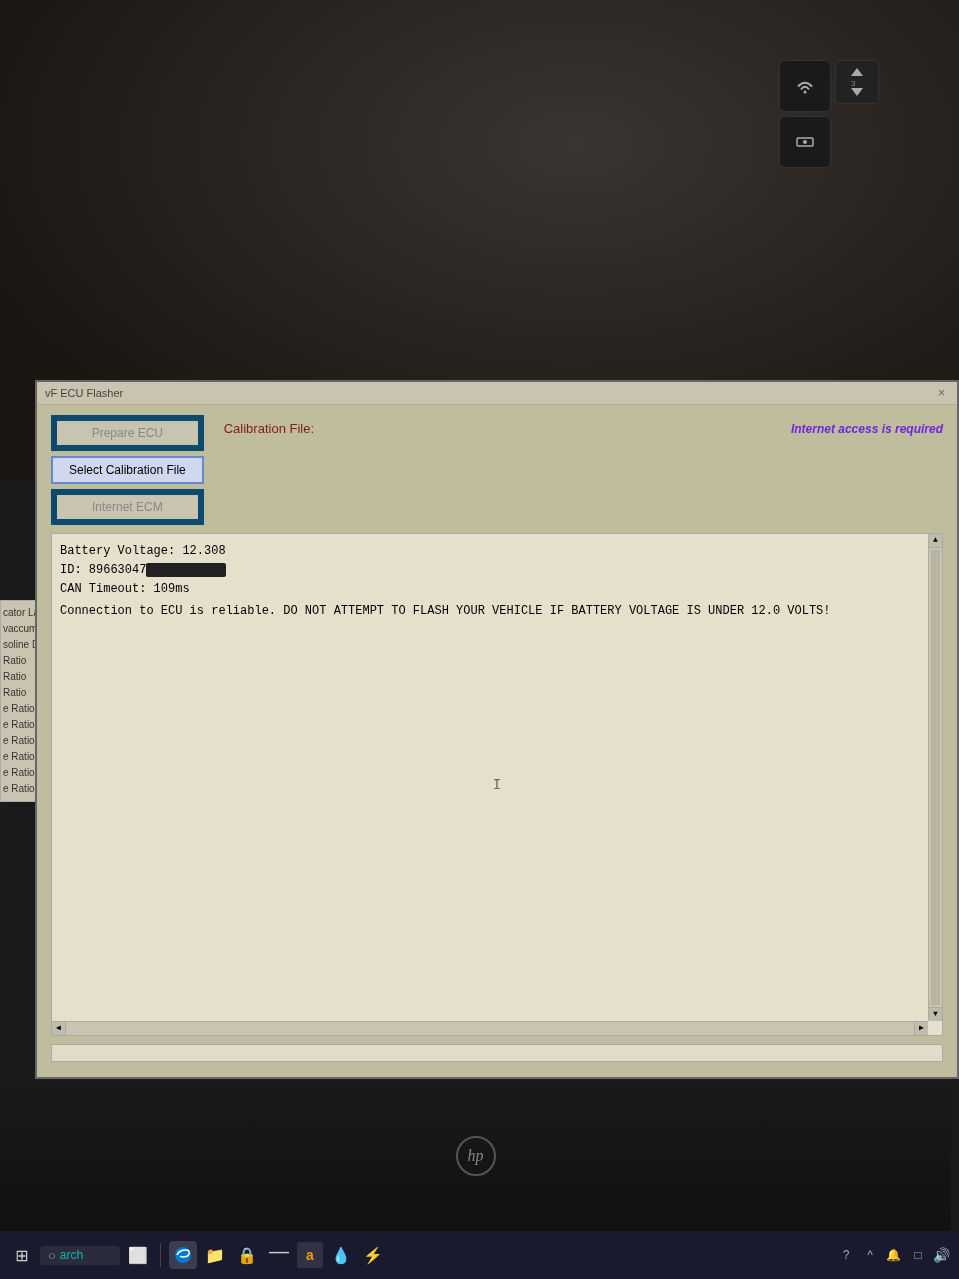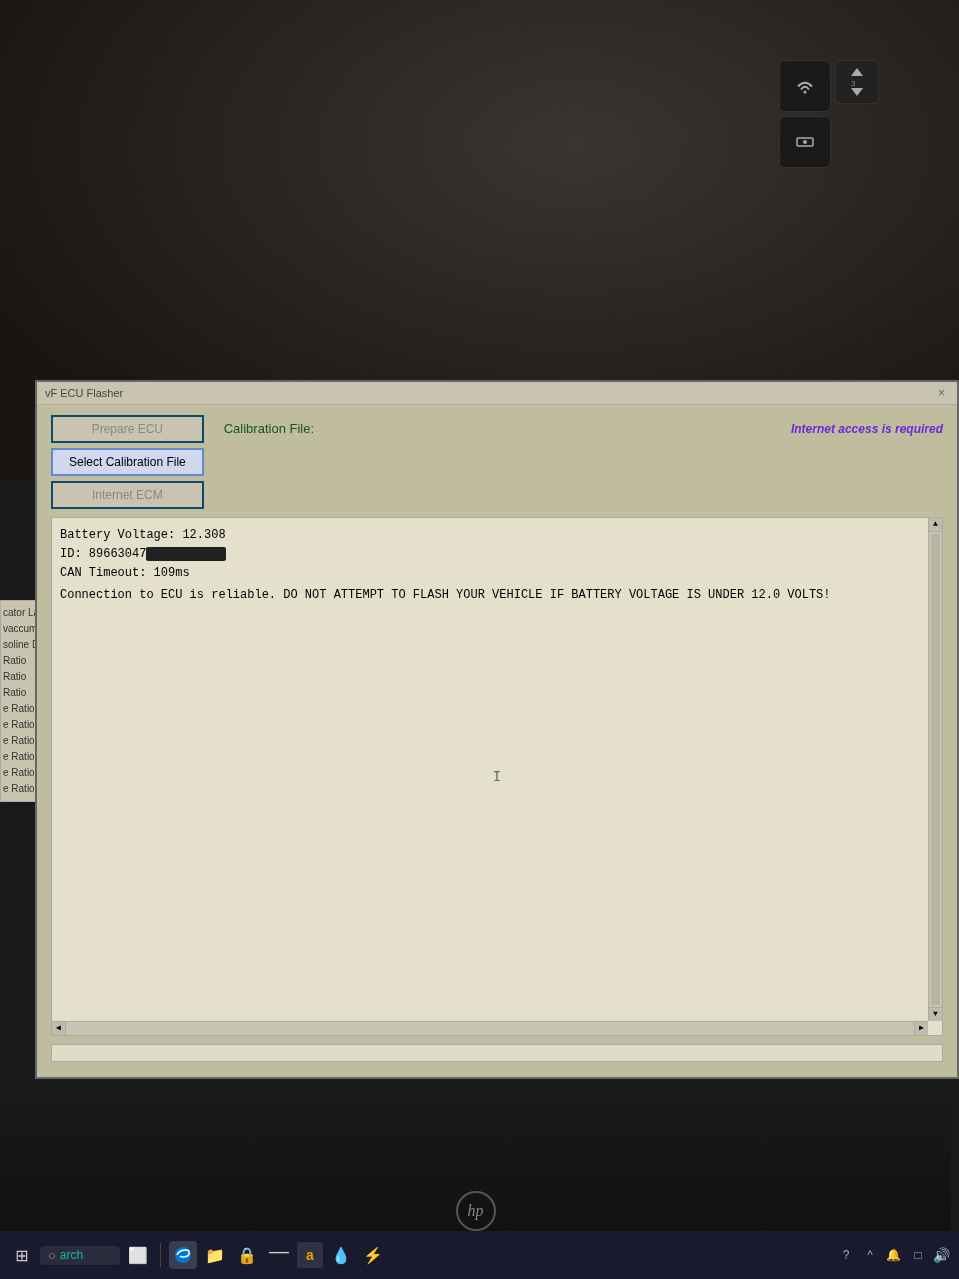--- a/index.html
+++ b/index.html
@@ -63,21 +63,21 @@
 
     .controls-right {
       display: flex;
       flex-direction: column;
       gap: 4px;
     }
 
     .app-button {
       padding: 5px 16px;
       font-size: 12px;
-      border: 2px solid #0c4a6e;
+      border: 6px solid #0c4a6e;
       background: #d4d0bc;
       color: #333;
       cursor: pointer;
       min-width: 140px;
       text-align: center;
     }
 
     .app-button.active {
       background: #d0d8f0;
       border: 2px solid #6688cc;
@@ -157,21 +157,21 @@
 
     
     .keyboard-area {
       position: absolute;
       bottom: 48px;
       left: 0;
       right: 8px;
       height: 150px;
       background: linear-gradient(180deg, #1a1a1a 0%, #111 100%);
       display: flex;
-      align-items: flex-end;
+      align-items: center;
       justify-content: center;
     }
 
     .hp-logo {
       width: 40px;
       height: 40px;
       border: 2px solid #555;
       border-radius: 50%;
       display: flex;
       align-items: center;
@@ -280,21 +280,21 @@
 
     <div style="display:flex;align-items:flex-start;gap:0;">
 
       <div style="display:flex;flex-direction:column;gap:5px;margin-right:20px;">
         <button class="app-button disabled">Prepare ECU</button>
         <button class="app-button active">Select Calibration File</button>
         <button class="app-button disabled">Internet ECM</button>
       </div>
 
       <div style="flex:1;display:flex;align-items:center;justify-content:space-between;padding-top:6px;">
-        <span style="font-size:13px;color:#14532d;">Calibration File:</span>
+        <span style="font-size:13px;color:#7f1d1d;">Calibration File:</span>
         <span style="font-size:12px;color:#6d28d9;font-style:italic;font-weight:bold;">Internet access is required</span>
       </div>
     </div>
 
     <div style="border:1px solid #aaa;background:#e4e0cc;padding:8px 8px 18px 8px;flex:1;position:relative;overflow:hidden;font-family:'Courier New',monospace;font-size:12px;line-height:1.6;color:#000;">
 
       <div>Battery Voltage: 12.308</div>
       <div>
         <span>ID: 89663047</span><span class="redacted-block" style="width:80px;"></span>
       </div>

